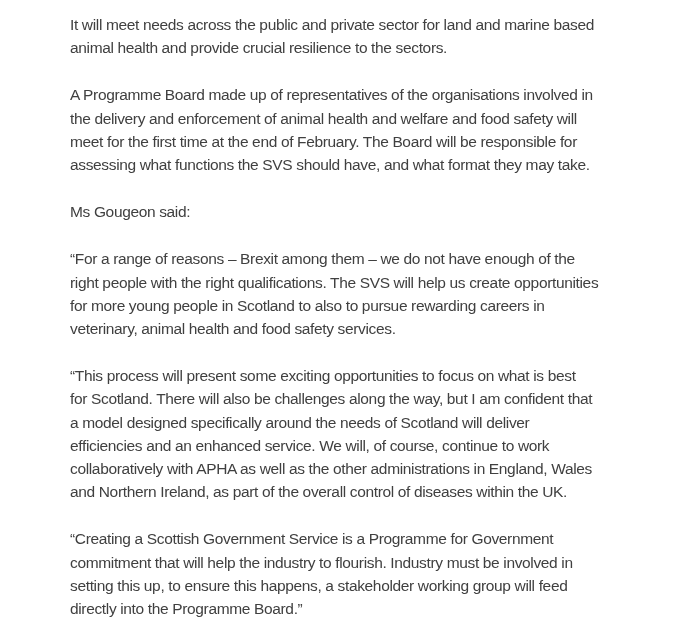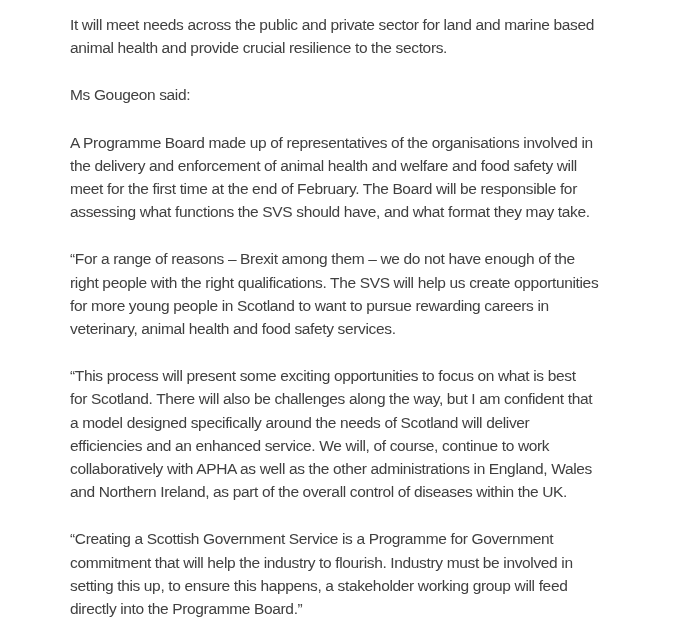--- a/index.html
+++ b/index.html
@@ -28,28 +28,28 @@
     color: #404040;
     white-space: pre;
   }
 </style>
 </head>
 <body>
 
 <div class="page">
   <p class="para">It will meet needs across the public and private sector for land and marine based
 animal health and provide crucial resilience to the sectors.</p>
-  <p class="para">Ms Gougeon said:</p>
   <p class="para">A Programme Board made up of representatives of the organisations involved in
 the delivery and enforcement of animal health and welfare and food safety will
 meet for the first time at the end of February. The Board will be responsible for
 assessing what functions the SVS should have, and what format they may take.</p>
+  <p class="para">Ms Gougeon said:</p>
   <p class="para">“For a range of reasons – Brexit among them – we do not have enough of the
 right people with the right qualifications. The SVS will help us create opportunities
-for more young people in Scotland to want to pursue rewarding careers in
+for more young people in Scotland to also to pursue rewarding careers in
 veterinary, animal health and food safety services.</p>
   <p class="para">“This process will present some exciting opportunities to focus on what is best
 for Scotland. There will also be challenges along the way, but I am confident that
 a model designed specifically around the needs of Scotland will deliver
 efficiencies and an enhanced service. We will, of course, continue to work
 collaboratively with APHA as well as the other administrations in England, Wales
 and Northern Ireland, as part of the overall control of diseases within the UK.</p>
   <p class="para">“Creating a Scottish Government Service is a Programme for Government
 commitment that will help the industry to flourish. Industry must be involved in
 setting this up, to ensure this happens, a stakeholder working group will feed

